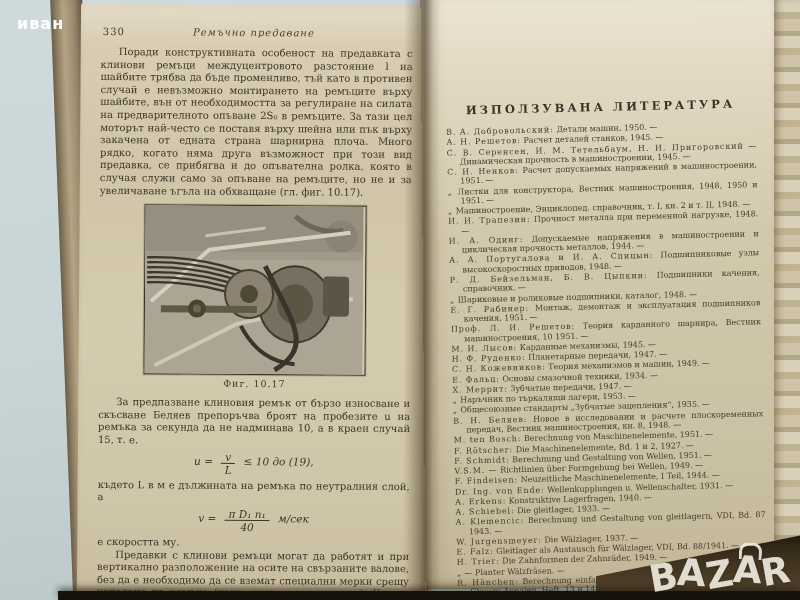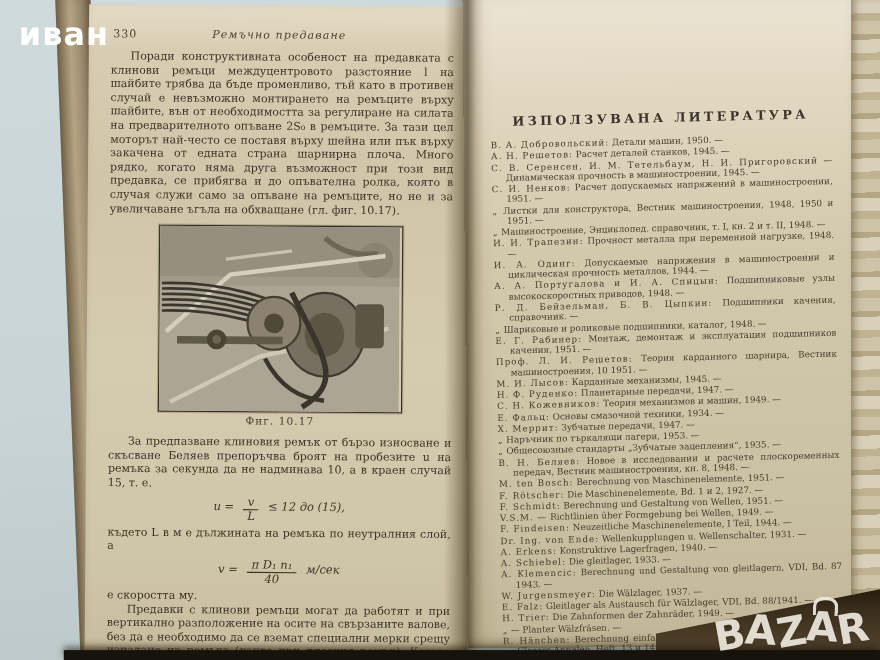--- a/index.html
+++ b/index.html
@@ -1,21 +1,21 @@
 <!DOCTYPE html>
 <html><head>
 <meta charset="utf-8">
 <style>
   html,body{margin:0;padding:0;background:#222;}
   .stage{position:relative;width:800px;height:600px;overflow:hidden;
     font-family:"DejaVu Serif",serif;
     background:linear-gradient(175deg,#cedadc 0%,#c7d5d7 55%,#bac7c7 100%);}
   
   .seller{position:absolute;left:17px;top:14px;z-index:6;
-    font-family:"DejaVu Sans",sans-serif;font-weight:bold;font-size:29px;
+    font-family:"DejaVu Sans",sans-serif;font-weight:bold;font-size:16px;
     color:#ffffff;letter-spacing:1px;}
   
   .book{position:absolute;inset:0;z-index:1;}
   .edge-left{position:absolute;left:50px;top:-6px;width:32px;height:612px;
     transform:skewX(2.2deg);transform-origin:top left;border-radius:4px;
     background:linear-gradient(90deg,#7c6d54 0%,#b5a483 40%,#96856a 75%,#6d5e46 100%);
     box-shadow:inset 0 0 10px rgba(60,45,20,.45);}
   .page{position:absolute;box-sizing:border-box;color:#3c3427;}
   .page-left{left:79px;top:5px;width:348px;height:588px;
     transform:rotate(.4deg);
@@ -117,21 +117,21 @@
           <path d="M60,30 L120,22" stroke="#c9c2ae" stroke-width="3"></path>
         </svg>
       </div>
       <div class="figcap">Фиг. 10.17</div>
 
       <p class="para">За предпазване клиновия ремък от бързо износване и скъсване Беляев препоръчва броят на пробезите u на ремъка за секунда да не надминава 10, а в краен случай 15, т. е.</p>
 
       <div class="formula">
         <span>u =</span>
         <span class="frac"><span class="num">v</span><span class="den">L</span></span>
-        <span>≤ 12 до (15),</span>
+        <span>≤ 10 до (19),</span>
       </div>
 
       <p class="para noindent">където L в м е дължината на ремъка по неутралния слой, а</p>
 
       <div class="formula">
         <span>v =</span>
         <span class="frac"><span class="num">π D₁ n₁</span><span class="den">40</span></span>
         <span>м/сек</span>
       </div>
 

